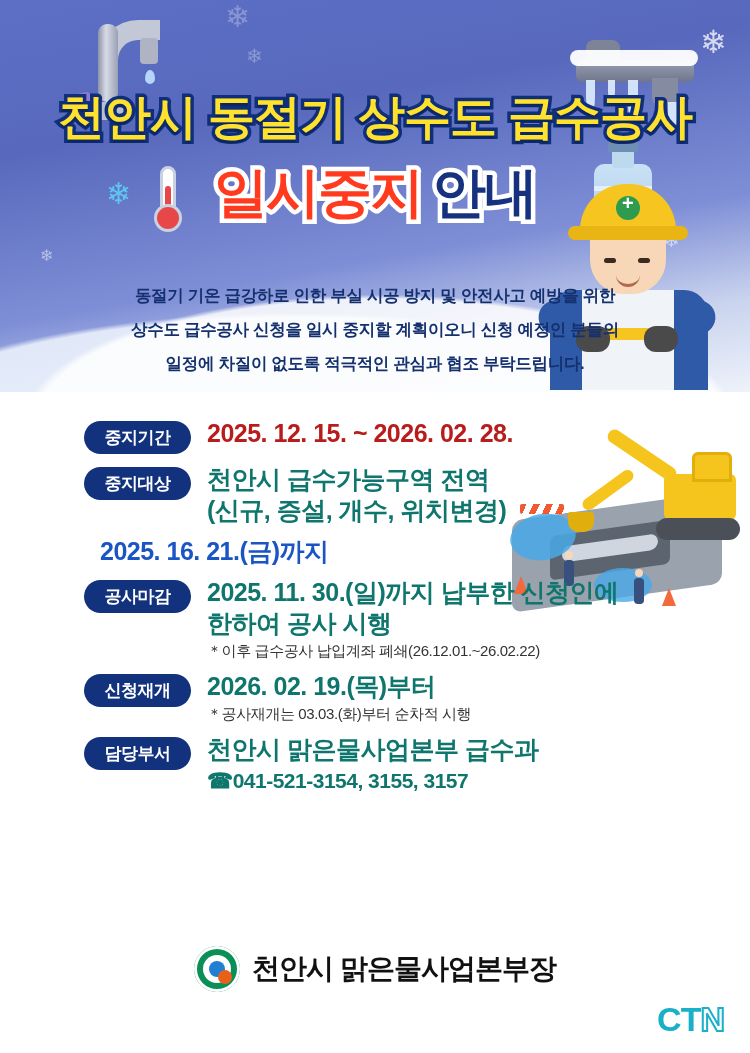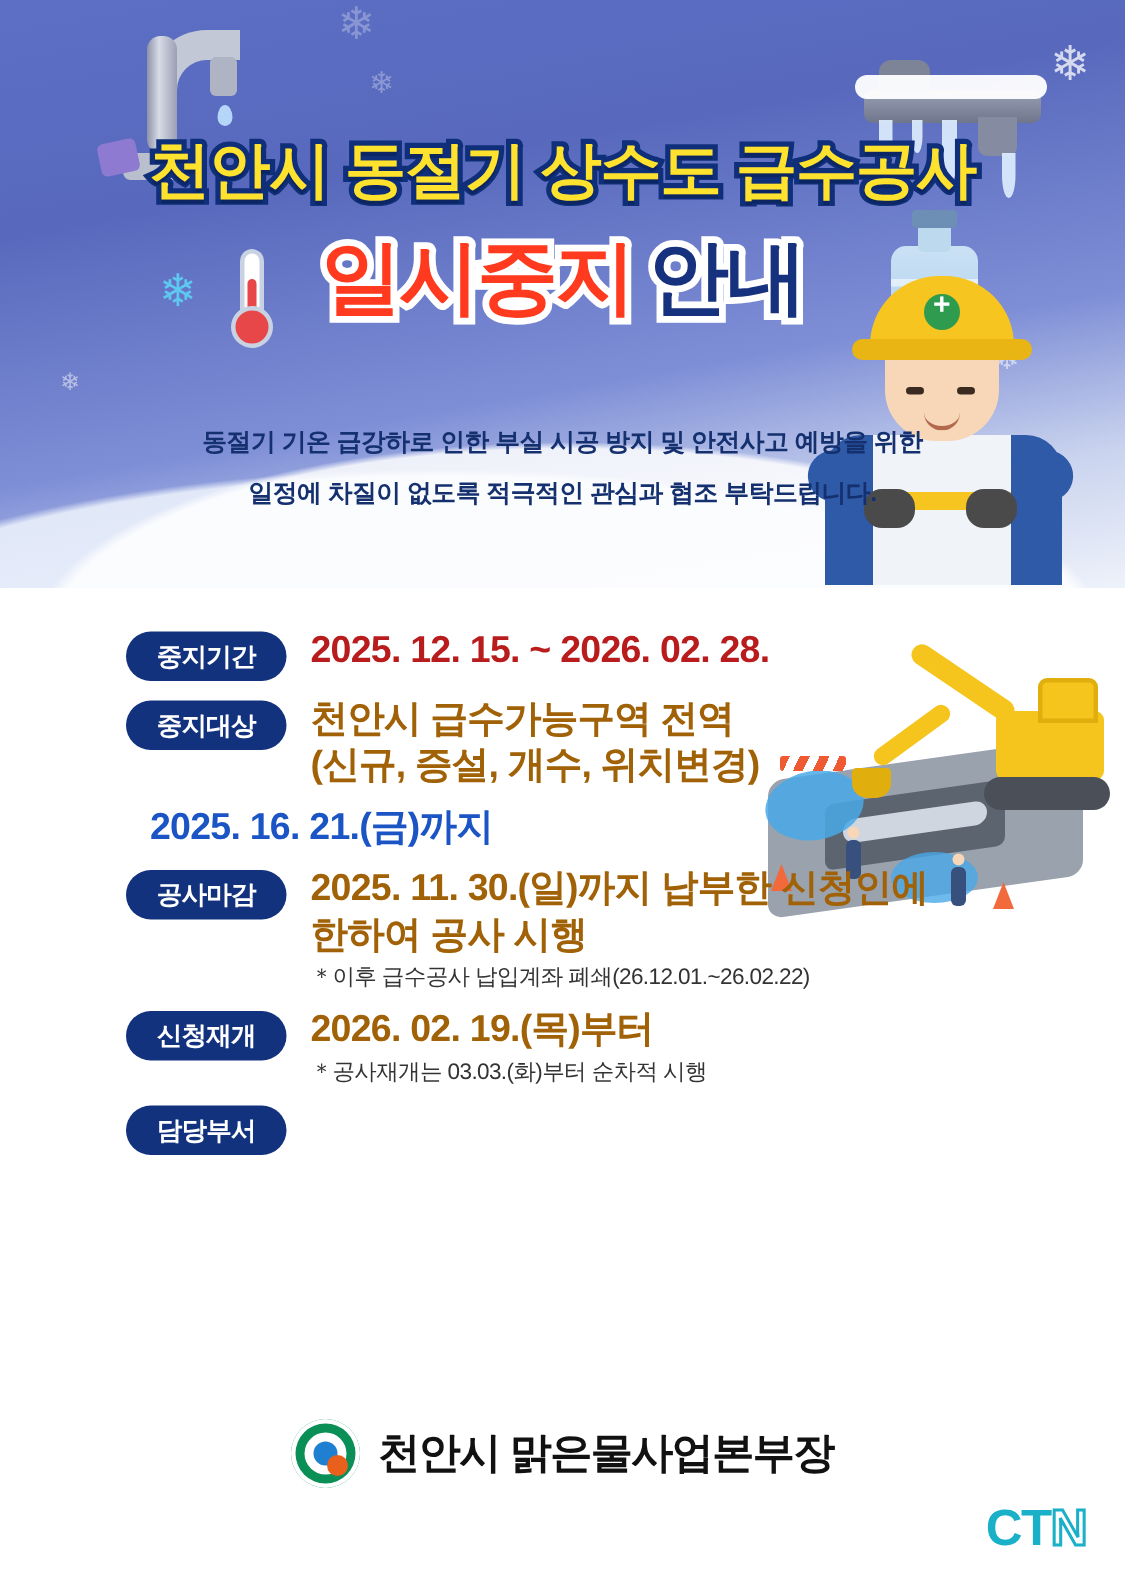--- a/index.html
+++ b/index.html
@@ -65,21 +65,21 @@
   
   .bottle{position:absolute;right:92px;top:146px;width:70px;height:96px;}
   .bot-body{position:absolute;left:6px;top:18px;width:58px;height:78px;background:linear-gradient(180deg,#cfe6f7,#a9cfea);border-radius:10px 10px 8px 8px;opacity:.95;}
   .bot-neck{position:absolute;left:24px;top:2px;width:22px;height:20px;background:#bcd9ee;border-radius:4px;}
   .bot-cap{position:absolute;left:20px;top:-6px;width:30px;height:12px;background:#6d8fb5;border-radius:3px;}
   .bot-line{position:absolute;left:6px;width:58px;height:5px;background:rgba(255,255,255,.55);}
 
   
   .title-wrap{position:absolute;left:0;top:86px;width:750px;text-align:center;}
   .title1{
-    font-size:41px;font-weight:bold;color:#ffe22e;letter-spacing:-1px;
+    font-size:47px;font-weight:bold;color:#ffe22e;letter-spacing:-1px;
     -webkit-text-stroke:7px #0f2f7a;paint-order:stroke fill;
     text-shadow:0 3px 0 rgba(0,0,0,.18);
     white-space:nowrap;
   }
   .title2-row{margin-top:8px;display:flex;align-items:flex-end;justify-content:center;gap:10px;}
   .title2a{
     font-size:54px;font-weight:bold;color:#ff3a1e;letter-spacing:-2px;
     -webkit-text-stroke:9px #ffffff;paint-order:stroke fill;
   }
   .title2b{
@@ -123,21 +123,21 @@
   .pill{
     flex:0 0 auto;width:107px;height:33px;border-radius:17px;
     color:#ffffff;font-size:17px;font-weight:bold;letter-spacing:-0.5px;
     display:flex;align-items:center;justify-content:center;
     background:#12327e;margin-top:3px;
   }
   .rtext{margin-left:16px;color:#111111;}
   .l1{font-size:25px;font-weight:bold;letter-spacing:-0.5px;line-height:31px;}
   .l1.red{color:#b91c1c;}
   .l1.blue{color:#1b54c4;}
-  .l1.black{color:#a16207;}
+  .l1.black{color:#0f766e;}
   .sub{font-size:15px;color:#333333;margin-top:3px;letter-spacing:-0.4px;}
   .small-blk{font-size:21px;font-weight:bold;}
 
   
   .excav{position:absolute;right:8px;top:448px;width:240px;height:180px;}
   .ex-road{position:absolute;left:10px;top:58px;width:210px;height:92px;background:#9aa2ad;border-radius:10px;transform:skewY(-8deg);}
   .ex-trench{position:absolute;left:48px;top:80px;width:120px;height:44px;background:#5c646f;border-radius:6px;transform:skewY(-8deg);}
   .ex-pipe{position:absolute;left:60px;top:92px;width:96px;height:16px;background:#cfd6df;border-radius:8px;transform:skewY(-8deg);}
   .ex-water{position:absolute;left:8px;top:66px;width:66px;height:46px;background:#49a9e8;border-radius:50%;opacity:.85;transform:rotate(-10deg);}
   .ex-water2{position:absolute;left:92px;top:120px;width:58px;height:34px;background:#49a9e8;border-radius:50%;opacity:.8;}
@@ -239,20 +239,21 @@
     <div class="flake-blue">❄</div>
     <div class="thermo">
       <div class="th-tube"></div>
       <div class="th-merc"></div>
       <div class="th-bulb"></div>
     </div>
   </div>
 
   <div class="intro">
     <div>동절기 기온 급강하로 인한 부실 시공 방지 및 안전사고 예방을 위한</div>
+    <div>상수도 급수공사 신청을 일시 중지할 계획이오니 신청 예정인 분들의</div>
     <div>일정에 차질이 없도록 적극적인 관심과 협조 부탁드립니다.</div>
   </div>
 
   <div class="excav">
     <div class="ex-road"></div>
     <div class="ex-trench"></div>
     <div class="ex-pipe"></div>
     <div class="ex-water"></div>
     <div class="ex-water2"></div>
     <div class="ex-barrier"></div>
@@ -303,20 +304,24 @@
     <div class="row">
       <div class="pill">신청재개</div>
       <div class="rtext">
         <div class="l1 black">2026. 02. 19.(목)부터</div>
         <div class="sub">＊공사재개는 03.03.(화)부터 순차적 시행</div>
       </div>
     </div>
 
     <div class="row">
       <div class="pill">담당부서</div>
+      <div class="rtext">
+        <div class="l1 black">천안시 맑은물사업본부 급수과</div>
+        <div class="l1 black small-blk">☎041-521-3154, 3155, 3157</div>
+      </div>
     </div>
 
   </div>
 
   <div class="footer">
     <div class="foot-inner">
       <div class="logo">
         <div class="logo-dot"></div>
       </div>
       <div class="foot-text">천안시 맑은물사업본부장</div>

